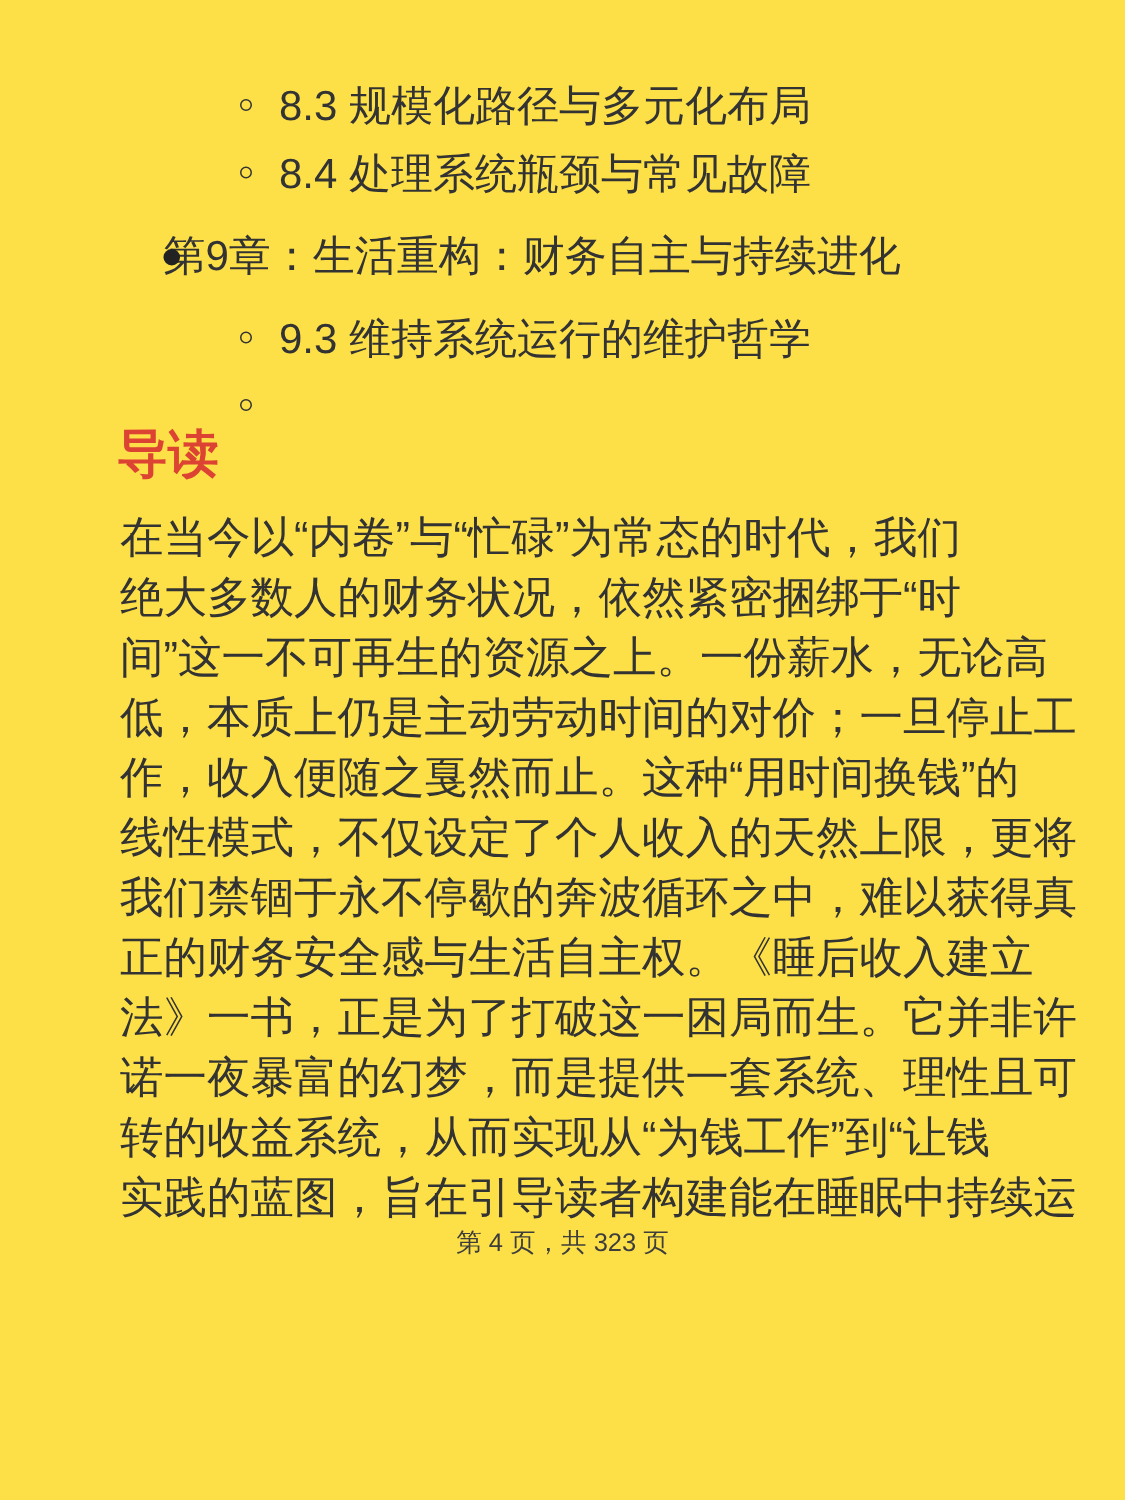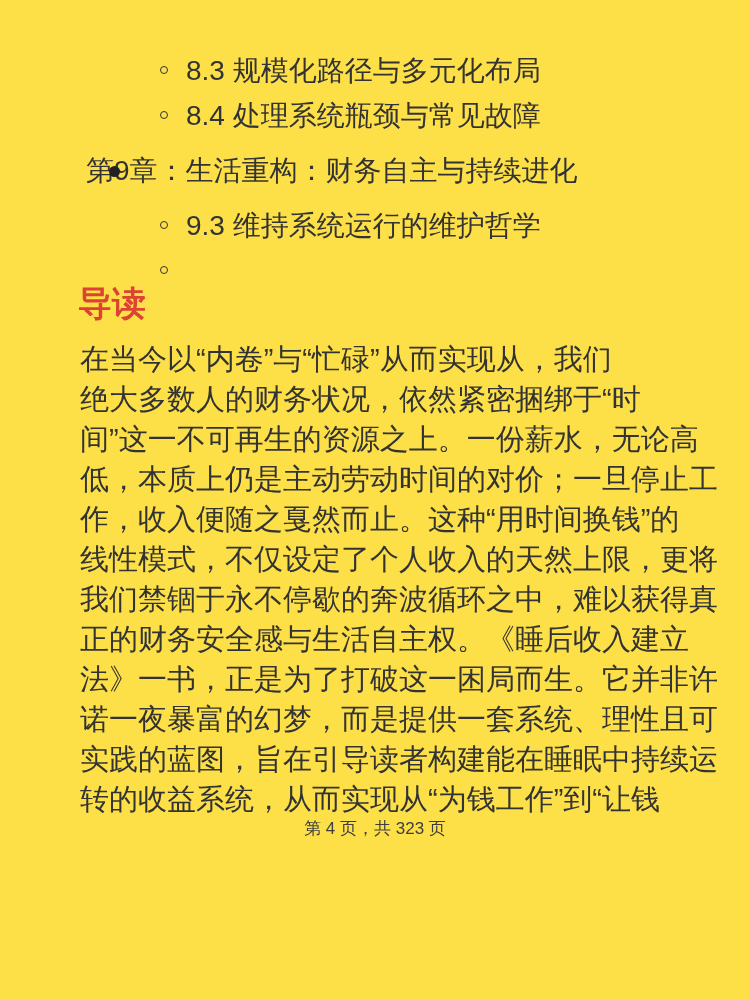--- a/index.html
+++ b/index.html
@@ -24,21 +24,21 @@
     padding: 57px 0 0 0;
     color: #333333;
     font-size: 28px;
   }
   ul.toc li {
     position: relative;
     line-height: 28px;
     margin: 0;
   }
   ul.toc li.l2 { padding-left: 186px; margin-top: 17px; }
-  ul.toc li.l1 { padding-left: 86px; margin-top: 27px; }
+  ul.toc li.l1 { padding-left: 109px; margin-top: 27px; }
   ul.toc li:first-child { margin-top: 0; }
   ul.toc li.l1 + li.l2 { margin-top: 27px; }
   ul.toc li .bullet {
     position: absolute;
     display: block;
     border-radius: 50%;
   }
   ul.toc li.l2 .bullet {
     left: 160px; top: 9px;
     width: 6px; height: 6px;
@@ -89,29 +89,29 @@
       <li class="l2"><span class="bullet"></span><span>8.3 规模化路径与多元化布局</span></li>
       <li class="l2"><span class="bullet"></span><span>8.4 处理系统瓶颈与常见故障</span></li>
       <li class="l1"><span class="bullet"></span><span>第9章：生活重构：财务自主与持续进化</span></li>
       <li class="l2"><span class="bullet"></span><span>9.3 维持系统运行的维护哲学</span></li>
       <li class="l2"><span class="bullet"></span></li>
     </ul>
 
   <h2 class="section-heading" style="color: rgb(220, 67, 51);">导读</h2>
 
   <div class="body-text">
-      <div class="line">在当今以“内卷”与“忙碌”从而实现从，我们</div>
+      <div class="line">在当今以“内卷”与“忙碌”为常态的时代，我们</div>
       <div class="line">绝大多数人的财务状况，依然紧密捆绑于“时</div>
       <div class="line">间”这一不可再生的资源之上。一份薪水，无论高</div>
       <div class="line">低，本质上仍是主动劳动时间的对价；一旦停止工</div>
       <div class="line">作，收入便随之戛然而止。这种“用时间换钱”的</div>
       <div class="line">线性模式，不仅设定了个人收入的天然上限，更将</div>
       <div class="line">我们禁锢于永不停歇的奔波循环之中，难以获得真</div>
       <div class="line">正的财务安全感与生活自主权。《睡后收入建立</div>
       <div class="line">法》一书，正是为了打破这一困局而生。它并非许</div>
       <div class="line">诺一夜暴富的幻梦，而是提供一套系统、理性且可</div>
+      <div class="line">转的收益系统，从而实现从“为钱工作”到“让钱</div>
       <div class="line">实践的蓝图，旨在引导读者构建能在睡眠中持续运</div>
-      <div class="line">转的收益系统，从而实现从“为钱工作”到“让钱</div>
     </div>
 
   <div class="footer">第 4 页，共 323 页</div>
 
 </div>
 
 </body></html>

